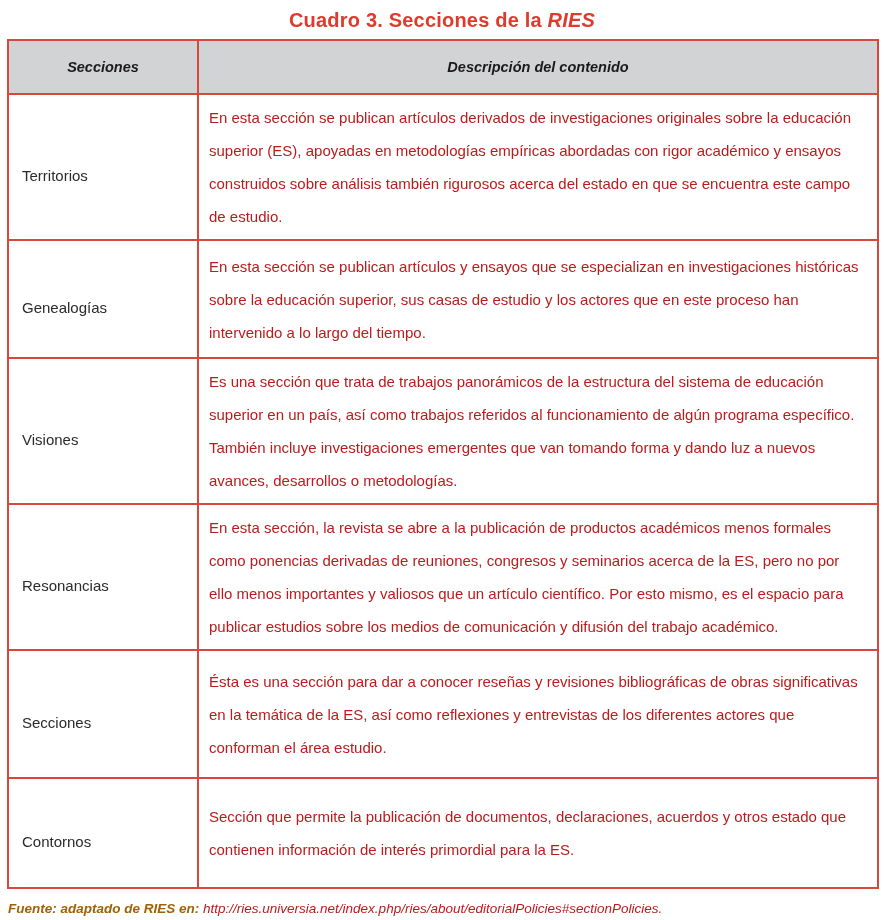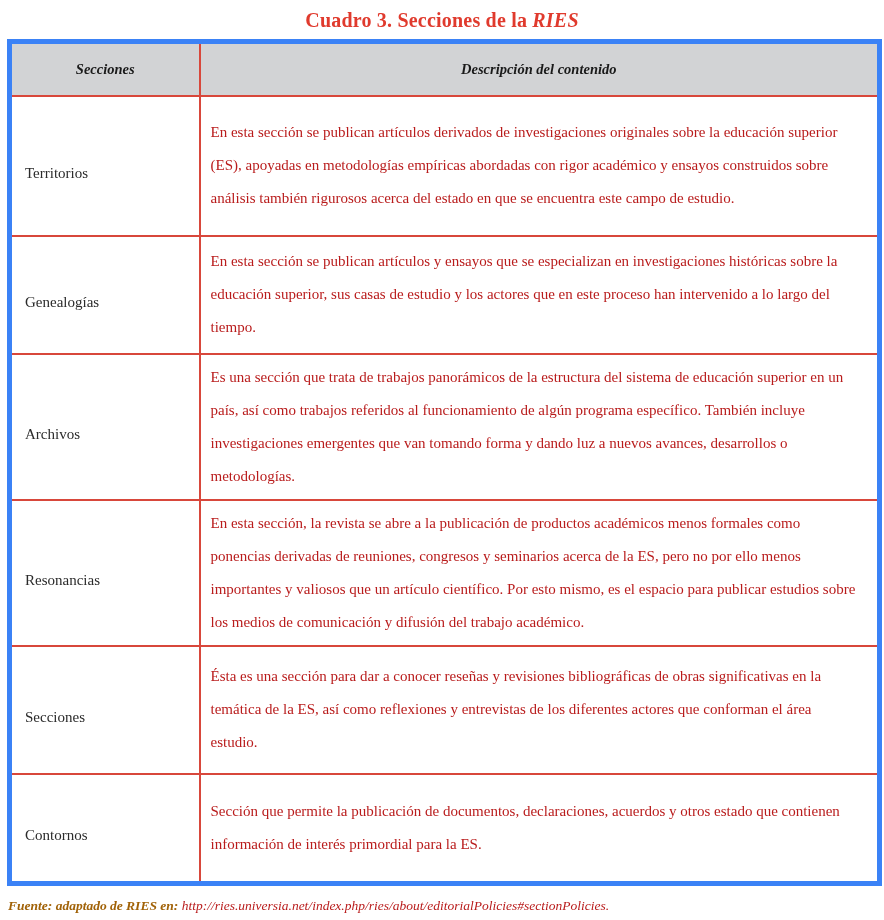--- a/index.html
+++ b/index.html
@@ -10,41 +10,40 @@
   body {
     width: 884px;
     height: 920px;
     font-family: "Liberation Sans", sans-serif;
     color: #231f20;
     overflow: hidden;
   }
   .page {
     width: 884px;
     box-sizing: border-box;
-    font-family: Liberation Serif, serif;
   }
   .caption {
     margin: 0;
     padding: 9px 0 0 0;
     height: 39px;
     box-sizing: border-box;
     text-align: center;
     font-size: 20px;
     font-weight: 700;
     letter-spacing: 0.2px;
     color: #e03a2d;
   }
   .caption em {
     font-style: italic;
   }
   table.sections {
     width: 870px;
     margin: 0 7px;
     border-collapse: collapse;
-    border: 5px solid #3b82f6;
+    border: 1px solid #3b82f6;
     table-layout: fixed;
   }
   table.sections th,
   table.sections td {
     border: 2px solid #d8473b;
     box-sizing: border-box;
     vertical-align: middle;
   }
   col.c-sec  { width: 190px; }
   col.c-desc { width: 680px; }
@@ -112,21 +111,21 @@
     <tbody>
       <tr>
         <td class="sec-name">Territorios</td>
         <td class="sec-desc">En esta sección se publican artículos derivados de investigaciones originales sobre la educación superior (ES), apoyadas en metodologías empíricas abordadas con rigor académico y ensayos construidos sobre análisis también rigurosos acerca del estado en que se encuentra este campo de estudio.</td>
       </tr>
       <tr>
         <td class="sec-name">Genealogías</td>
         <td class="sec-desc">En esta sección se publican artículos y ensayos que se especializan en investigaciones históricas sobre la educación superior, sus casas de estudio y los actores que en este proceso han intervenido a lo largo del tiempo.</td>
       </tr>
       <tr>
-        <td class="sec-name">Archivos</td>
+        <td class="sec-name">Visiones</td>
         <td class="sec-desc">Es una sección que trata de trabajos panorámicos de la estructura del sistema de educación superior en un país, así como trabajos referidos al funcionamiento de algún programa específico. También incluye investigaciones emergentes que van tomando forma y dando luz a nuevos avances, desarrollos o metodologías.</td>
       </tr>
       <tr>
         <td class="sec-name">Resonancias</td>
         <td class="sec-desc">En esta sección, la revista se abre a la publicación de productos académicos menos formales como ponencias derivadas de reuniones, congresos y seminarios acerca de la ES, pero no por ello menos importantes y valiosos que un artículo científico. Por esto mismo, es el espacio para publicar estudios sobre los medios de comunicación y difusión del trabajo académico.</td>
       </tr>
       <tr>
         <td class="sec-name">Secciones</td>
         <td class="sec-desc">Ésta es una sección para dar a conocer reseñas y revisiones bibliográficas de obras significativas en la temática de la ES, así como reflexiones y entrevistas de los diferentes actores que conforman el área estudio.</td>
       </tr>

